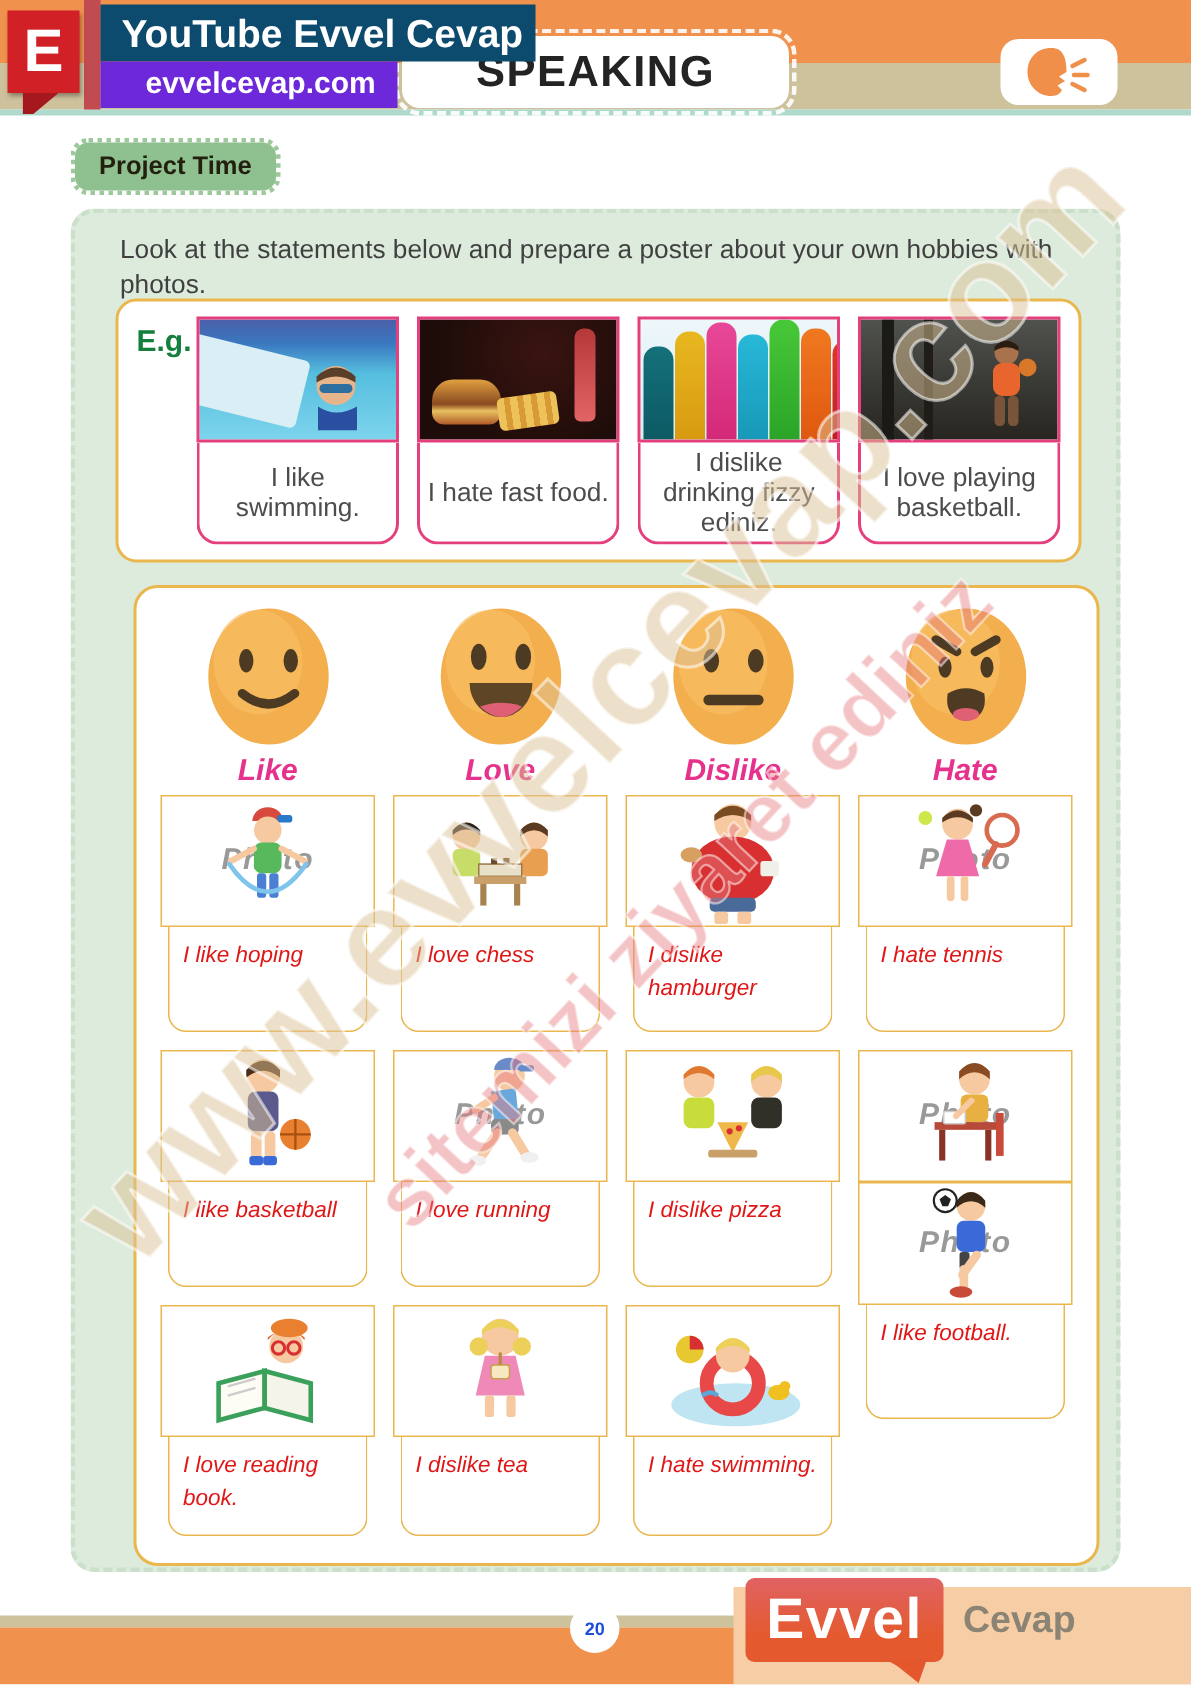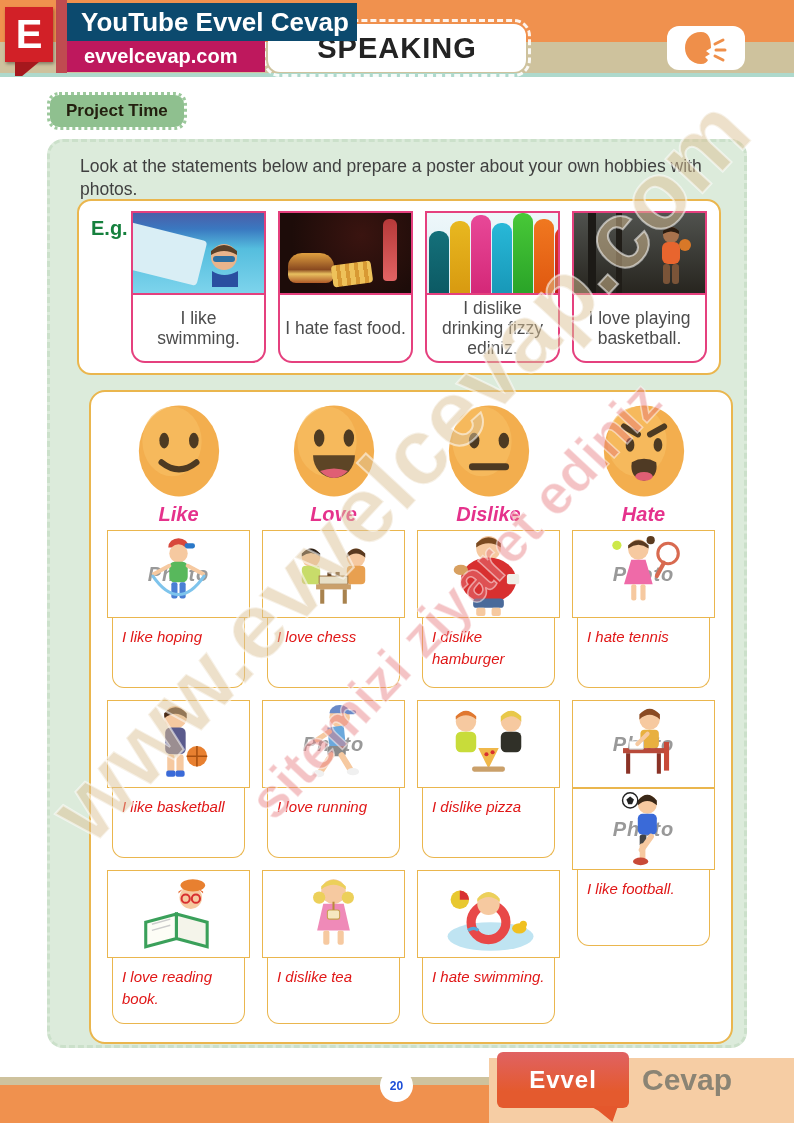--- a/index.html
+++ b/index.html
@@ -16,22 +16,22 @@
                   border-radius:12px; outline:3px dashed rgba(255,255,255,.9); outline-offset:2px;
                   display:flex; align-items:center; justify-content:center; z-index:61; }
   .speaking-box span { font-size:29px; font-weight:800; color:#232323; letter-spacing:1px; }
 
   .speak-icon-box { position:absolute; left:667px; top:26px; width:78px; height:44px; background:#fff;
                     border-radius:12px; display:flex; align-items:center; justify-content:center; z-index:61; }
 
   .crimson-strip { position:absolute; left:56px; top:0; width:11px; height:73px; background:#c04b50; z-index:62; }
   .banner1 { position:absolute; left:67px; top:3px; width:290px; height:38px; background:#0c4a6e; color:#fff;
              font-size:26px; font-weight:700; line-height:38px; padding-left:14px; z-index:63; }
-  .banner2 { position:absolute; left:67px; top:41px; width:198px; height:31px; background:#be185d; color:#fff;
-             font-size:20px; font-weight:700; line-height:31px; padding-left:17px; z-index:63; }
+  .banner2 { position:absolute; left:67px; top:41px; width:198px; height:31px; background:#6d28d9; color:#fff;
+             font-size:20px; font-weight:700; line-height:31px; padding-left:30px; z-index:63; }
   .e-logo { position:absolute; left:5px; top:7px; width:48px; height:55px; background:#d22027; color:#fff;
             display:flex; align-items:center; justify-content:center; font-size:40px; font-weight:800;
             z-index:64; box-shadow:1px 2px 3px rgba(0,0,0,.35); }
   .e-tail { position:absolute; left:15px; top:62px; width:24px; height:14px; background:#a5181d;
             clip-path:polygon(0 0,100% 0,30% 100%,0 100%); z-index:64; }
 
   
   .project-badge { position:absolute; left:50px; top:95px; padding:6px 16px; background:#8fc08f; border-radius:9px;
                    outline:3px dotted #9cc89c; z-index:10; }
   .project-badge span { font-size:17px; font-weight:800; color:#23200f; }
@@ -92,25 +92,25 @@
              color:rgba(219,193,149,.5); -webkit-text-stroke:2px rgba(255,255,255,.55); }
   .wm-sub  { left:455px; top:600px; transform:translate(-50%,-50%) rotate(-47deg); font-size:56px;
              color:rgba(230,123,126,.45); -webkit-text-stroke:1.5px rgba(255,255,255,.5); }
 
   
   .f-tan    { position:absolute; left:0; top:1077px; width:794px; height:8px; background:#cec29d; z-index:60; }
   .f-orange { position:absolute; left:0; top:1085px; width:794px; height:38px; background:#f0914e; z-index:60; }
   .f-peach  { position:absolute; left:489px; top:1058px; width:305px; height:65px; background:#f6cda4; z-index:61; }
   .f-bubble { position:absolute; left:497px; top:1052px; width:132px; height:56px; border-radius:6px;
               background:linear-gradient(180deg,#e06263 0%,#e45a2e 70%); display:flex; align-items:center;
-              justify-content:center; color:#fff; font-size:24px; font-weight:800; letter-spacing:1px; z-index:62; }
+              justify-content:center; color:#fff; font-size:38px; font-weight:800; letter-spacing:1px; z-index:62; }
   .f-tail { position:absolute; left:590px; top:1106px; width:28px; height:16px; background:#e4572c;
             clip-path:polygon(0 0,100% 0,80% 100%,30% 30%); z-index:62; }
   .f-cevap { position:absolute; left:642px; top:1052px; height:56px; display:flex; align-items:center;
-             color:#8b8474; font-size:30px; font-weight:800; z-index:62; }
+             color:#8b8474; font-size:25px; font-weight:800; z-index:62; }
   .page-circle { position:absolute; left:380px; top:1069px; width:33px; height:33px; border-radius:50%;
                  background:#fff; display:flex; align-items:center; justify-content:center; z-index:62; }
   .page-circle span { font-size:12px; font-weight:700; color:#1d4ed8; }
 </style>
 </head>
 <body>
 
 <div class="page">
 
   <div class="band-orange"></div>

